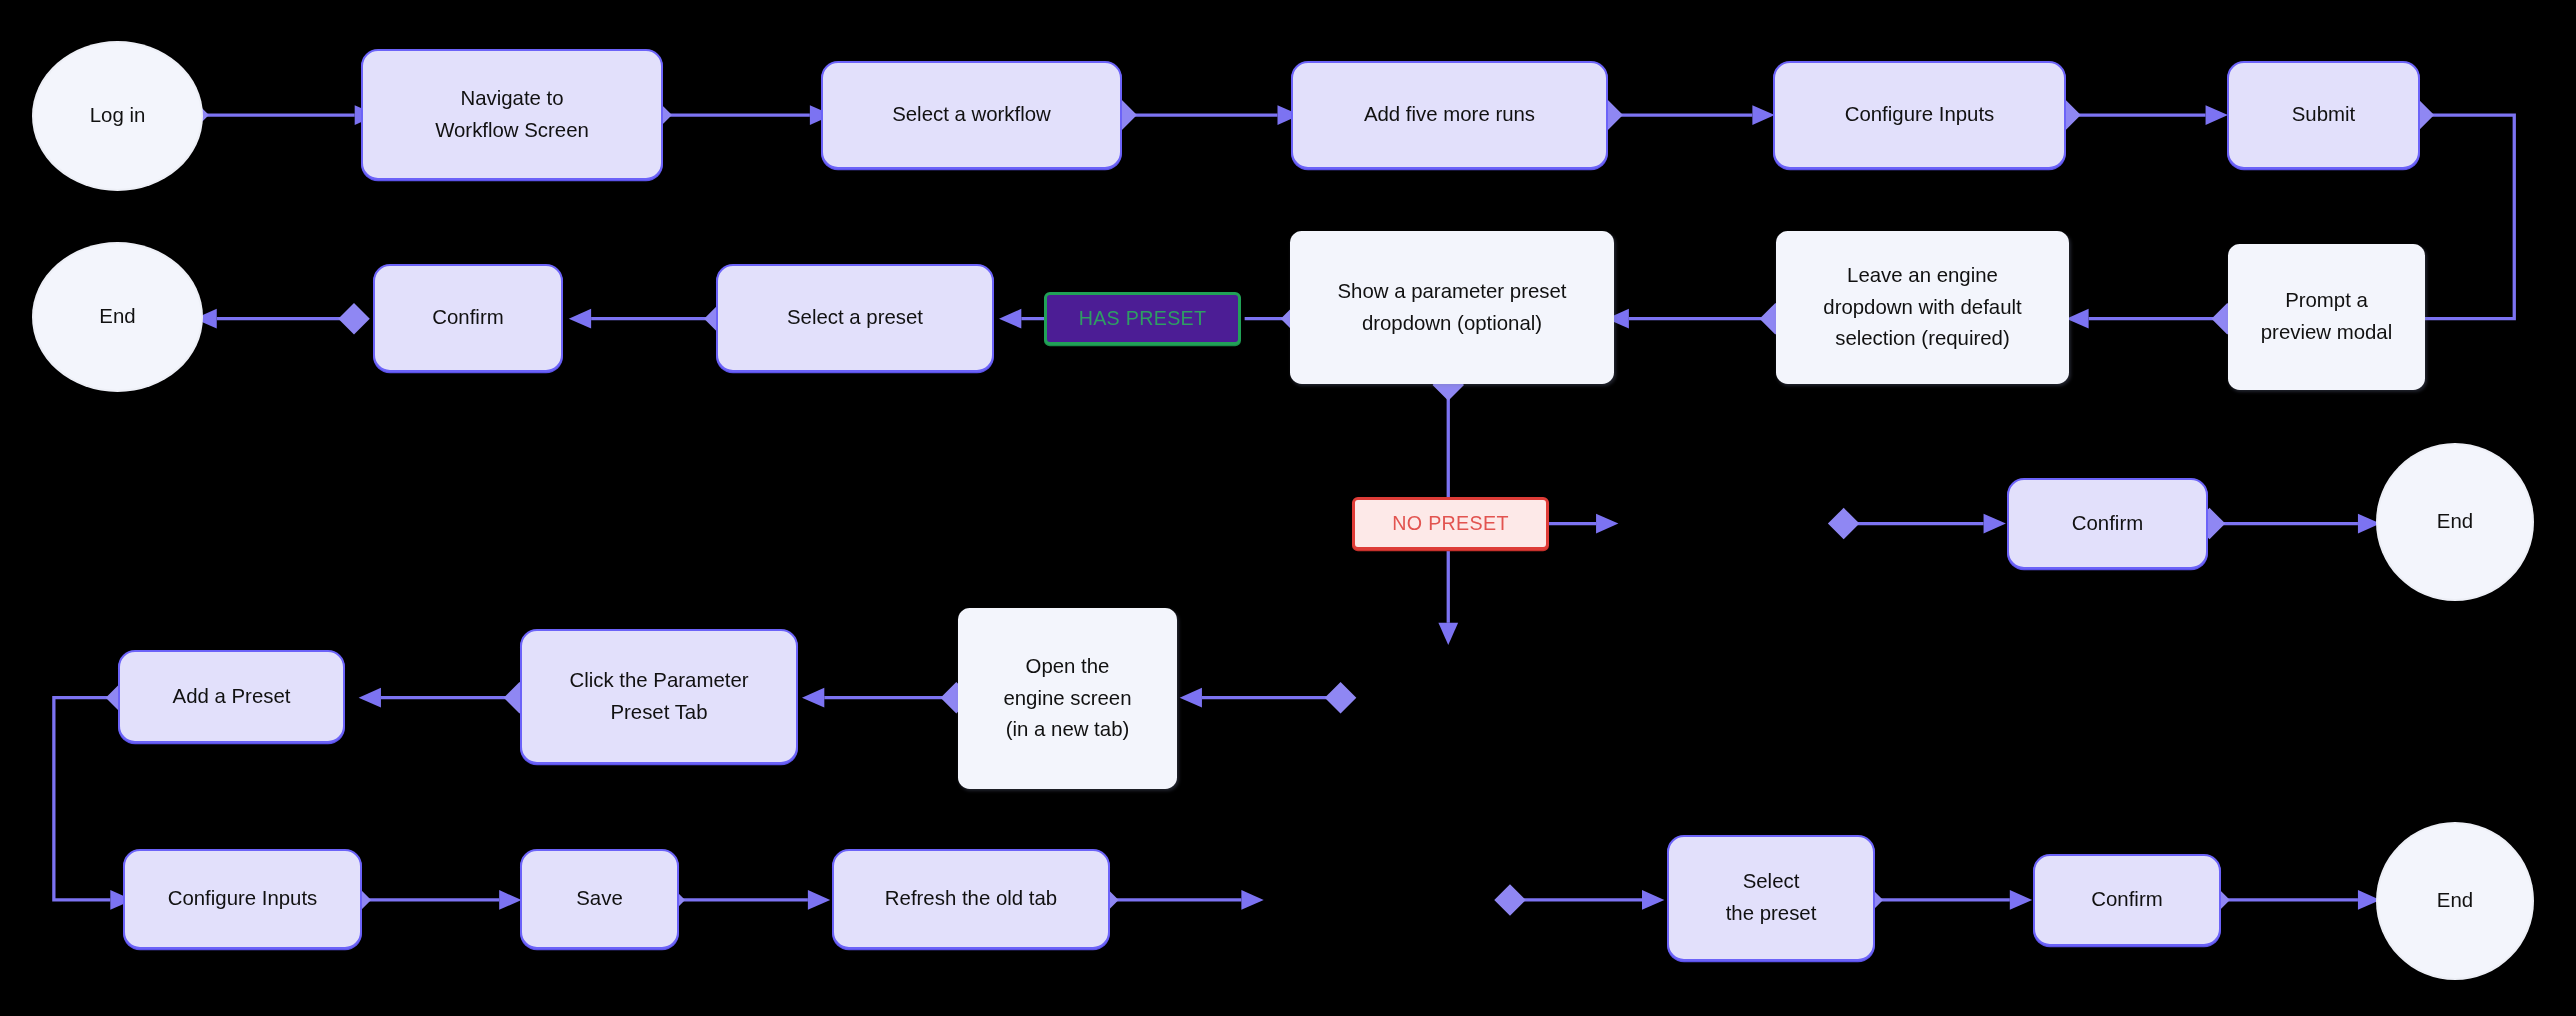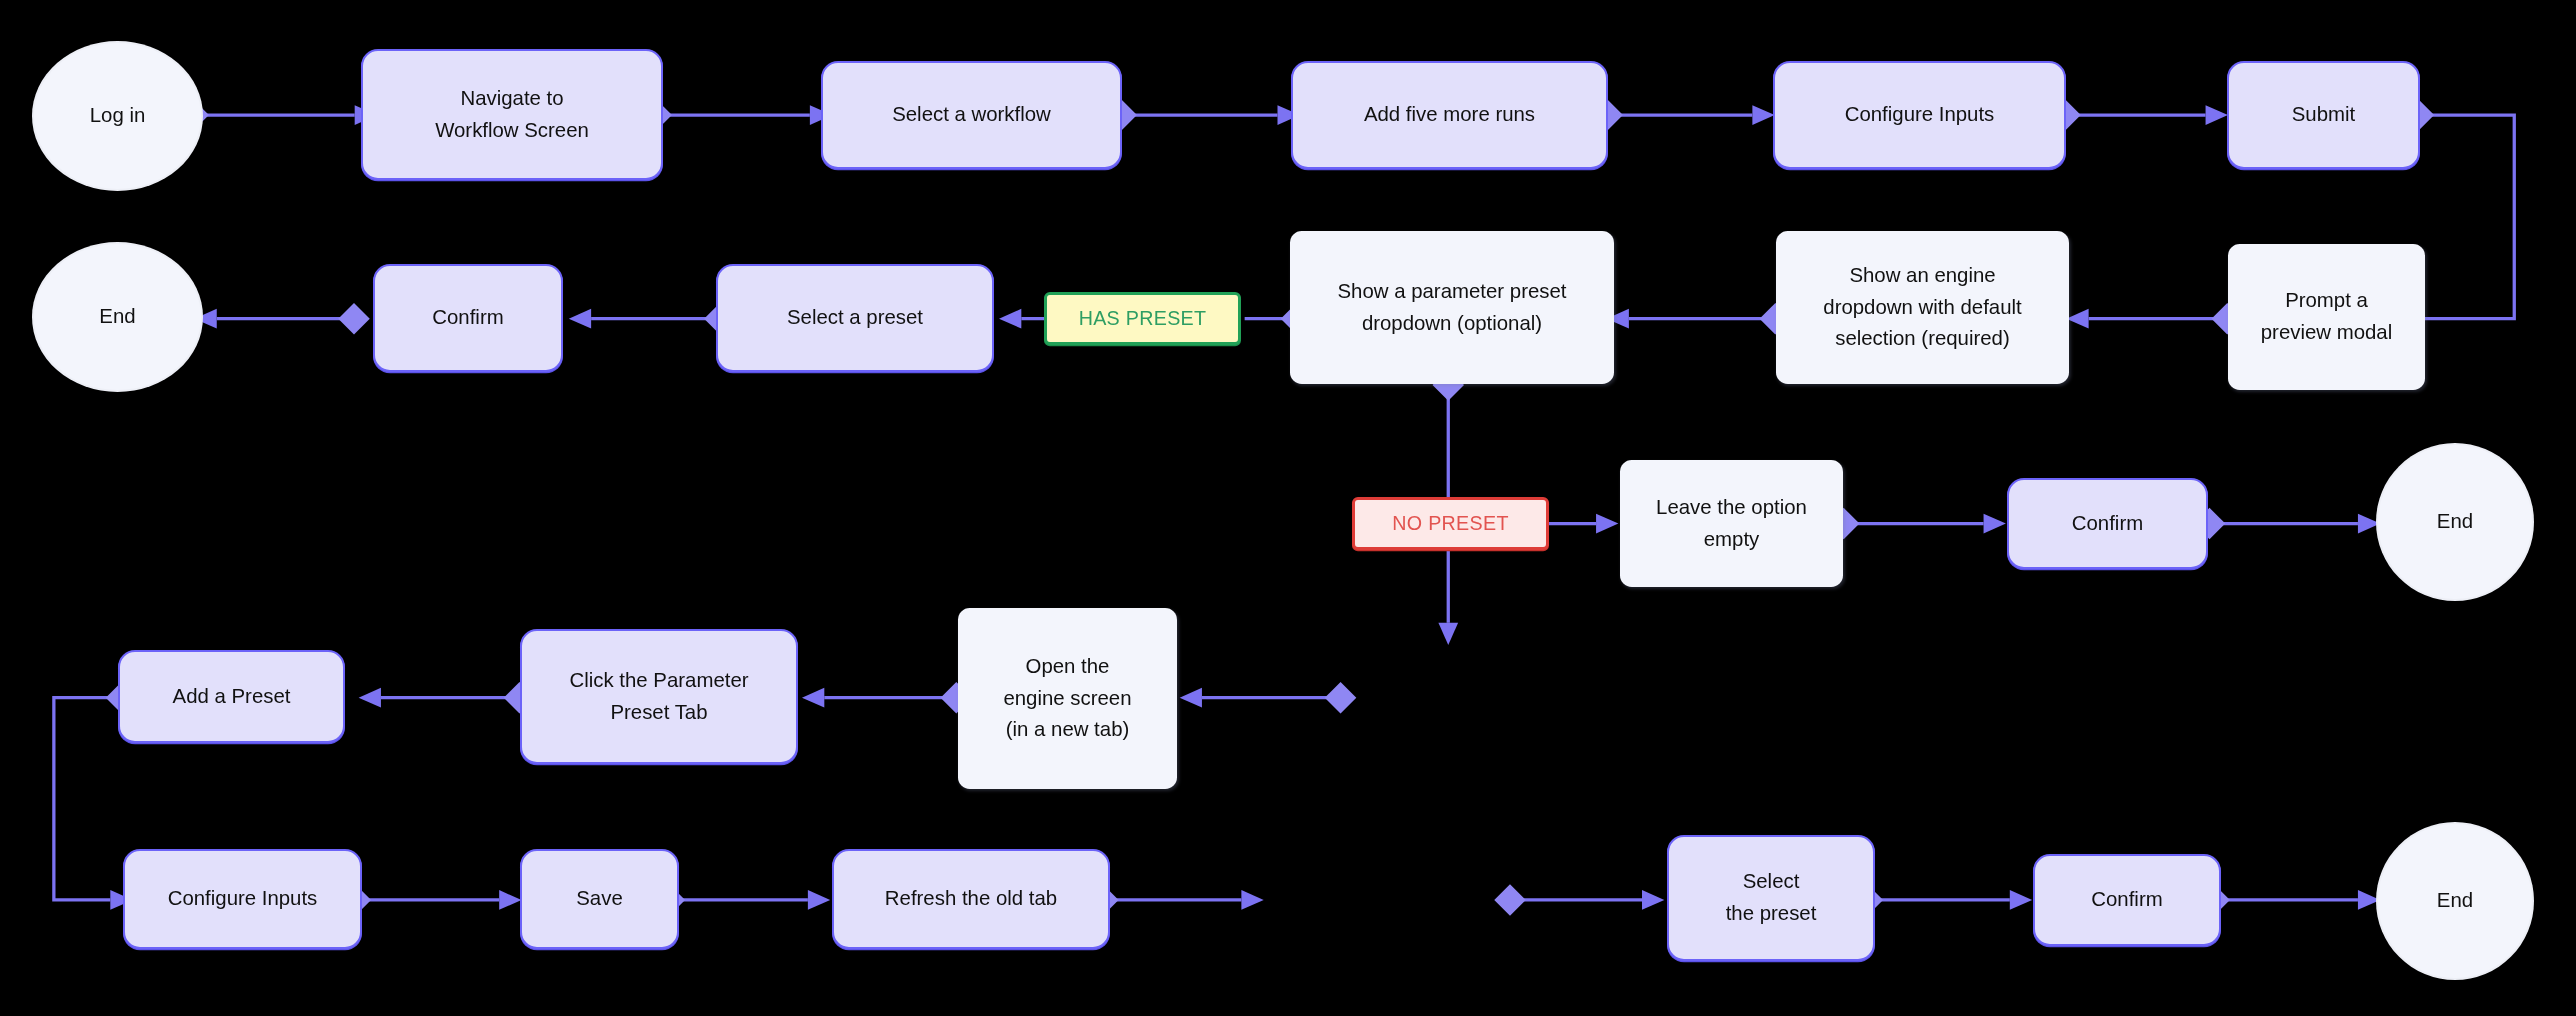--- a/index.html
+++ b/index.html
@@ -14,21 +14,21 @@
   .n-process{background:#E2E0FB;border:2.6px solid #6C63F8;border-radius:17px;
              box-shadow:0 1.3px 0 0 #5B52E8;padding:6.6px 17px;}
   
   .n-plain{background:#F3F5FC;border-radius:11.8px;padding:6.6px 14.4px;
            box-shadow:1.3px 2px 3.3px rgba(120,125,160,0.28);}
   
   .n-terminal{background:#F3F5FC;border-radius:50%;
               box-shadow:0 0 0 2px #EDEFF6;}
   
   .n-badge{font-size:19.7px;letter-spacing:0.3px;border-radius:5.9px;padding:6.6px 9.2px;}
-  .n-badge.ok{background:#fef9c3;border:3.3px solid #21A157;color:#2E9E63;
+  .n-badge.ok{background:#4c1d95;border:3.3px solid #21A157;color:#2E9E63;
               box-shadow:0 1.3px 0 0 #1A8C4A;}
   .n-badge.no{background:#FDE9E8;border:3.3px solid #DE3C37;color:#E25450;
               box-shadow:0 1.3px 0 0 #C4302B;}
 
   #wires{position:absolute;left:0;top:0;width:2576px;height:1017px;z-index:1;
          pointer-events:none;}
   .conn{stroke:#7C73F2;stroke-width:5;fill:none;}
   .dmd{fill:#8F87F3;}
   .arw{fill:#7C73F2;}
 </style>
@@ -193,31 +193,29 @@
 
   <div class="node n-process" style="left:373px;top:264px;width:190px;height:108px;">Confirm</div>
 
   <div class="node n-process" style="left:716px;top:264px;width:278px;height:108px;">Select a preset</div>
 
   <div class="node n-badge ok" style="left:1044px;top:292px;width:197px;height:53px;">HAS PRESET</div>
 
   <div class="node n-plain" style="left:1290px;top:231px;width:324px;height:153px;white-space:pre-line;">Show a parameter preset
 dropdown (optional)</div>
 
-  <div class="node n-plain" style="left:1776px;top:231px;width:293px;height:153px;white-space:pre-line;">Show an engine
+  <div class="node n-plain" style="left:1776px;top:231px;width:293px;height:153px;white-space:pre-line;">Leave an engine
 dropdown with default
 selection (required)</div>
 
   <div class="node n-plain" style="left:2228px;top:244px;width:197px;height:146px;white-space:pre-line;">Prompt a
 preview modal</div>
 
   <div class="node n-badge no" style="left:1352px;top:497px;width:197px;height:53px;">NO PRESET</div>
 
-  <div class="node n-plain" style="left:1620px;top:460px;width:223px;height:127px;white-space:pre-line;">Leave the option
-empty</div>
 
   <div class="node n-process" style="left:2007px;top:478px;width:201px;height:91px;">Confirm</div>
 
   <div class="node n-terminal" style="left:2378px;top:445px;width:154px;height:154px;">End</div>
 
   <div class="node n-process" style="left:118px;top:650px;width:227px;height:93px;">Add a Preset</div>
 
   <div class="node n-process" style="left:520px;top:629px;width:278px;height:135px;white-space:pre-line;">Click the Parameter
 Preset Tab</div>
 

